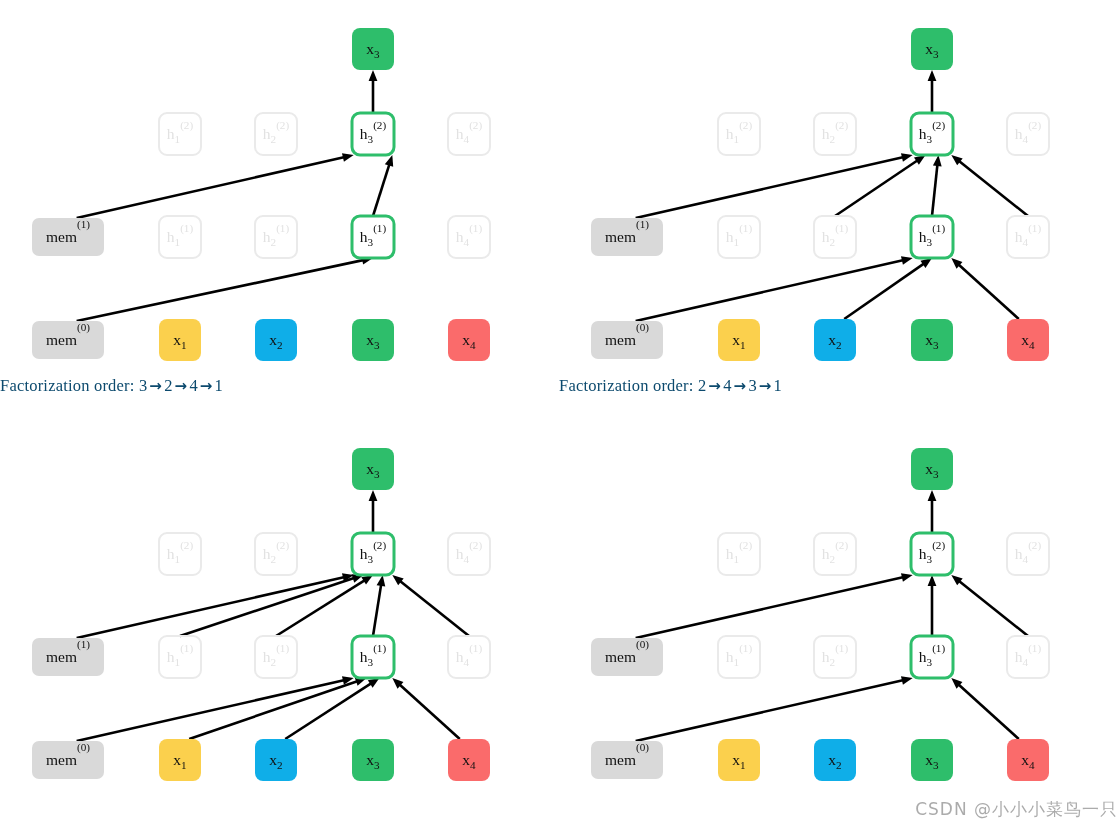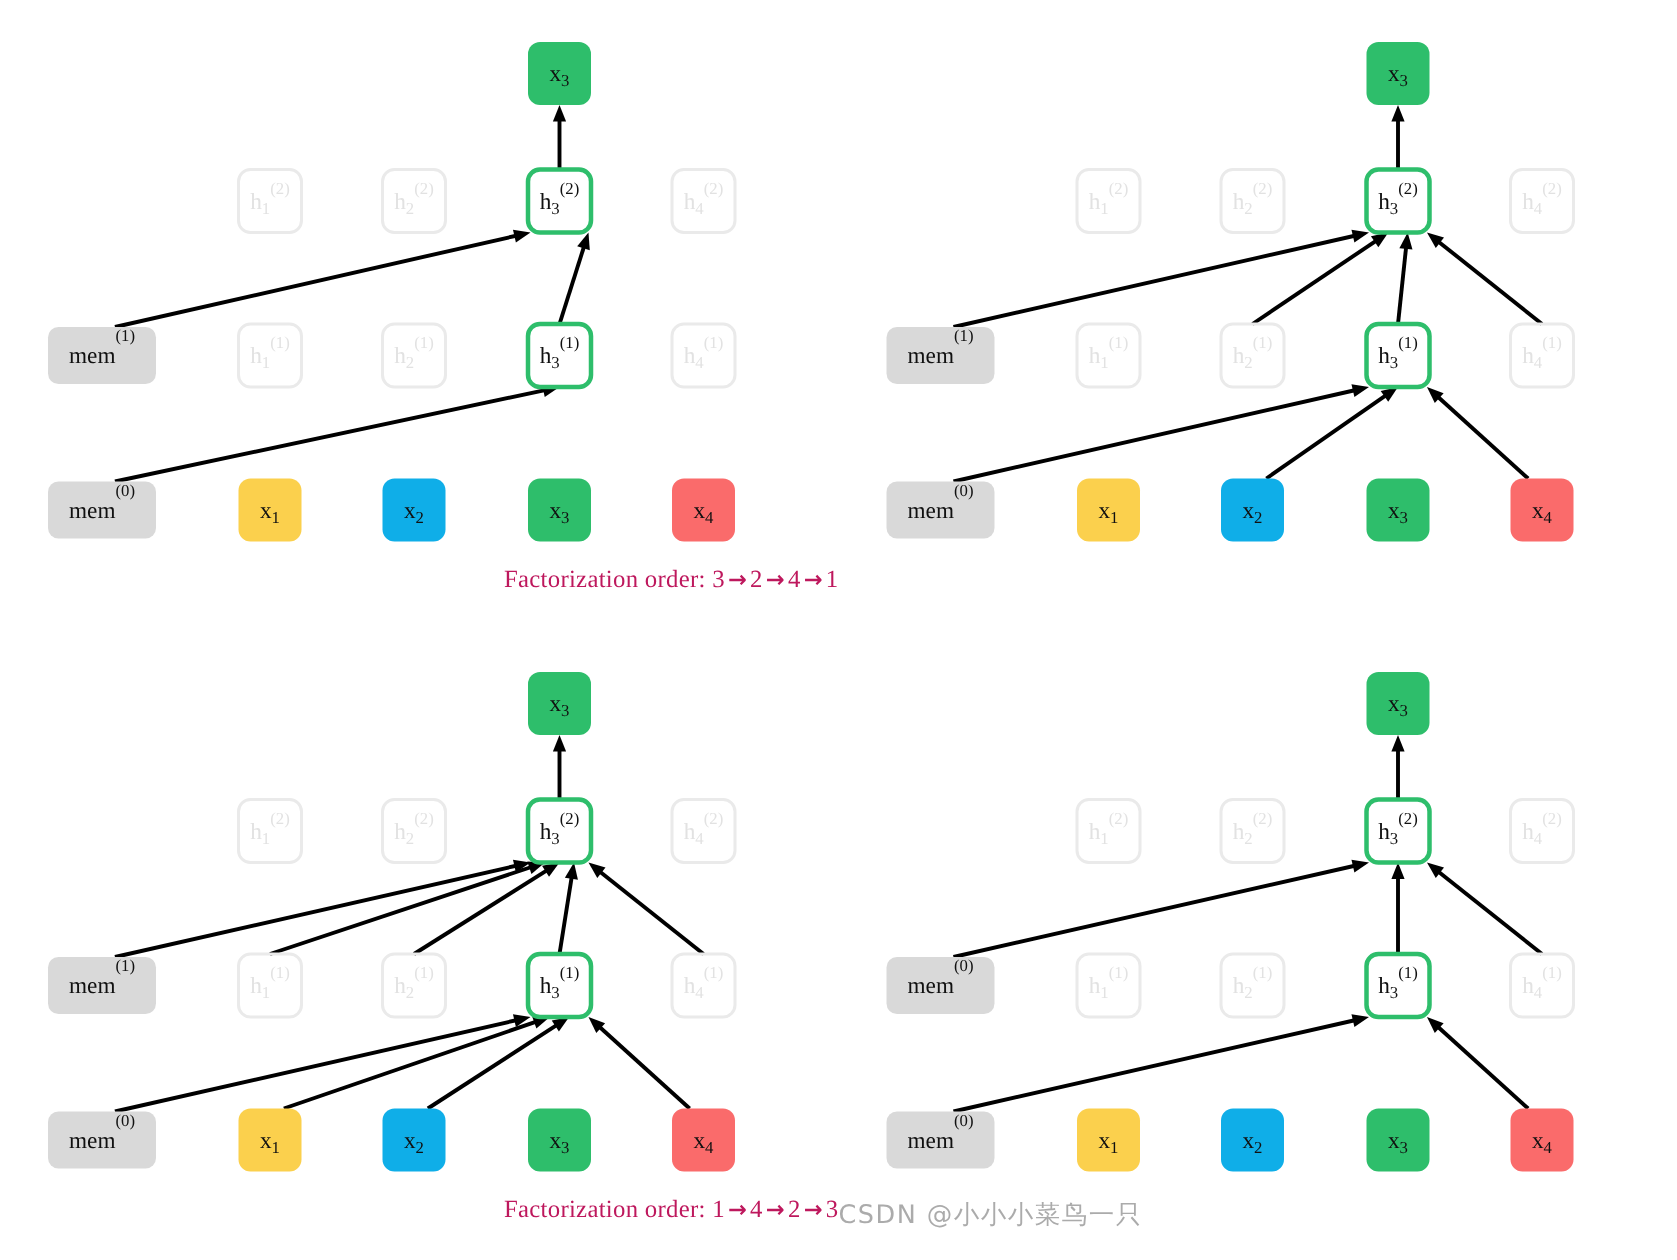--- a/index.html
+++ b/index.html
@@ -1,22 +1,22 @@
 <!DOCTYPE html>
 <html><head>
 <meta charset="utf-8">
 <style>
   html,body{margin:0;padding:0;background:#ffffff;}
   body{width:1118px;height:840px;font-family:"Liberation Serif",serif;color:#000;overflow:hidden;}
   #grid{display:grid;grid-template-columns:559px 559px;grid-template-rows:420px 420px;width:1118px;height:840px;}
   .panel{position:relative;width:559px;height:420px;}
   .panel svg{position:absolute;left:0;top:0;width:559px;height:420px;display:block;}
-  .caption{position:absolute;left:16px;right:0;top:376px;text-align:right;font-family:"Liberation Serif",serif;font-size:16.5px;letter-spacing:.2px;color:#be185d;}
+  .caption{position:absolute;left:0;right:0;top:376px;text-align:left;font-family:"Liberation Serif",serif;font-size:16.5px;letter-spacing:.2px;color:#0c4a6e;}
   .caption .arr{font-family:"DejaVu Sans",sans-serif;font-weight:bold;font-size:15px;padding:0 2px;}
-  .wm{position:absolute;left:0;right:0;top:378px;text-align:left;font-family:"DejaVu Sans",sans-serif;font-size:17px;color:rgba(120,120,120,.62);letter-spacing:1px;pointer-events:none;}
+  .wm{position:absolute;left:0;right:0;top:378px;text-align:right;font-family:"DejaVu Sans",sans-serif;font-size:17px;color:rgba(120,120,120,.62);letter-spacing:1px;pointer-events:none;}
 </style>
 </head>
 <body>
 
 <div id="grid">
     <div class="panel">
       <svg viewBox="0 0 559 420">
         <g>
           <line x1="76.64" y1="321" x2="364.19671229599095" y2="259.8713966977749" stroke="#000000" stroke-width="2.6" stroke-linecap="butt"></line>
           <polygon points="373 258 363.15533119178997 264.591092174796 361.32552108729897 255.98343308643157" fill="#000000"></polygon>
@@ -124,20 +124,21 @@
         <text x="180" y="135" text-anchor="middle" dominant-baseline="middle" fill="#E2E2E2" font-family="&quot;Liberation Serif&quot;, serif" font-size="15.5" transform="translate(0,0)"><tspan x="undefined">h</tspan><tspan dy="4.6499999999999995" font-size="11.16">1</tspan><tspan dy="-13.33" font-size="11.16">(2)</tspan></text>
         <rect x="255" y="113" width="42" height="42" rx="8" ry="8" fill="none" stroke="#EAEAEA" stroke-width="2"></rect>
         <text x="276" y="135" text-anchor="middle" dominant-baseline="middle" fill="#E2E2E2" font-family="&quot;Liberation Serif&quot;, serif" font-size="15.5" transform="translate(0,0)"><tspan x="undefined">h</tspan><tspan dy="4.6499999999999995" font-size="11.16">2</tspan><tspan dy="-13.33" font-size="11.16">(2)</tspan></text>
         <rect x="352" y="113" width="42" height="42" rx="8" ry="8" fill="#FFFFFF" stroke="#2EBE6B" stroke-width="3"></rect>
         <text x="373" y="135" text-anchor="middle" dominant-baseline="middle" fill="#111" font-family="&quot;Liberation Serif&quot;, serif" font-size="15.5" transform="translate(0,0)"><tspan x="undefined">h</tspan><tspan dy="4.6499999999999995" font-size="11.16">3</tspan><tspan dy="-13.33" font-size="11.16">(2)</tspan></text>
         <rect x="448" y="113" width="42" height="42" rx="8" ry="8" fill="none" stroke="#EAEAEA" stroke-width="2"></rect>
         <text x="469" y="135" text-anchor="middle" dominant-baseline="middle" fill="#E2E2E2" font-family="&quot;Liberation Serif&quot;, serif" font-size="15.5" transform="translate(0,0)"><tspan x="undefined">h</tspan><tspan dy="4.6499999999999995" font-size="11.16">4</tspan><tspan dy="-13.33" font-size="11.16">(2)</tspan></text>
         <rect x="352" y="28" width="42" height="42" rx="8" ry="8" fill="#2EBE6B" stroke="none" stroke-width="0"></rect>
         <text x="373" y="50" text-anchor="middle" dominant-baseline="middle" fill="#111" font-family="&quot;Liberation Serif&quot;, serif" font-size="15.5"><tspan x="undefined">x</tspan><tspan dy="4.6499999999999995" font-size="11.16">3</tspan></text>
       </svg>
+      <div class="caption"><span>Factorization order:</span> <span>2</span><span class="arr">→</span><span>4</span><span class="arr">→</span><span>3</span><span class="arr">→</span><span>1</span></div>
     </div>
     <div class="panel">
       <svg viewBox="0 0 559 420">
         <g>
           <line x1="76.64" y1="321" x2="344.90405330566904" y2="259.99568525029906" stroke="#000000" stroke-width="2.6" stroke-linecap="butt"></line>
           <polygon points="353.68 258 343.9295112737417 264.7296336898162 341.9781745845604 256.14870803313704" fill="#000000"></polygon>
         </g>
         <g>
           <line x1="189.24" y1="319" x2="358.04950324890547" y2="260.9277030330294" stroke="#000000" stroke-width="2.6" stroke-linecap="butt"></line>
           <polygon points="366.56 258 357.58960323147664 265.73899100757103 354.7269602658479 257.41761640650077" fill="#000000"></polygon>
@@ -198,21 +199,20 @@
         <text x="180" y="135" text-anchor="middle" dominant-baseline="middle" fill="#E2E2E2" font-family="&quot;Liberation Serif&quot;, serif" font-size="15.5" transform="translate(0,0)"><tspan x="undefined">h</tspan><tspan dy="4.6499999999999995" font-size="11.16">1</tspan><tspan dy="-13.33" font-size="11.16">(2)</tspan></text>
         <rect x="255" y="113" width="42" height="42" rx="8" ry="8" fill="none" stroke="#EAEAEA" stroke-width="2"></rect>
         <text x="276" y="135" text-anchor="middle" dominant-baseline="middle" fill="#E2E2E2" font-family="&quot;Liberation Serif&quot;, serif" font-size="15.5" transform="translate(0,0)"><tspan x="undefined">h</tspan><tspan dy="4.6499999999999995" font-size="11.16">2</tspan><tspan dy="-13.33" font-size="11.16">(2)</tspan></text>
         <rect x="352" y="113" width="42" height="42" rx="8" ry="8" fill="#FFFFFF" stroke="#2EBE6B" stroke-width="3"></rect>
         <text x="373" y="135" text-anchor="middle" dominant-baseline="middle" fill="#111" font-family="&quot;Liberation Serif&quot;, serif" font-size="15.5" transform="translate(0,0)"><tspan x="undefined">h</tspan><tspan dy="4.6499999999999995" font-size="11.16">3</tspan><tspan dy="-13.33" font-size="11.16">(2)</tspan></text>
         <rect x="448" y="113" width="42" height="42" rx="8" ry="8" fill="none" stroke="#EAEAEA" stroke-width="2"></rect>
         <text x="469" y="135" text-anchor="middle" dominant-baseline="middle" fill="#E2E2E2" font-family="&quot;Liberation Serif&quot;, serif" font-size="15.5" transform="translate(0,0)"><tspan x="undefined">h</tspan><tspan dy="4.6499999999999995" font-size="11.16">4</tspan><tspan dy="-13.33" font-size="11.16">(2)</tspan></text>
         <rect x="352" y="28" width="42" height="42" rx="8" ry="8" fill="#2EBE6B" stroke="none" stroke-width="0"></rect>
         <text x="373" y="50" text-anchor="middle" dominant-baseline="middle" fill="#111" font-family="&quot;Liberation Serif&quot;, serif" font-size="15.5"><tspan x="undefined">x</tspan><tspan dy="4.6499999999999995" font-size="11.16">3</tspan></text>
       </svg>
-      <div class="caption"><span>Factorization order:</span> <span>1</span><span class="arr">→</span><span>4</span><span class="arr">→</span><span>2</span><span class="arr">→</span><span>3</span></div>
     </div>
     <div class="panel">
       <svg viewBox="0 0 559 420">
         <g>
           <line x1="76.64" y1="321" x2="344.90405330566904" y2="259.99568525029906" stroke="#000000" stroke-width="2.6" stroke-linecap="butt"></line>
           <polygon points="353.68 258 343.9295112737417 264.7296336898162 341.9781745845604 256.14870803313704" fill="#000000"></polygon>
         </g>
         <g>
           <line x1="459.76" y1="319" x2="398.9946660465406" y2="264.0372869044926" stroke="#000000" stroke-width="2.6" stroke-linecap="butt"></line>
           <polygon points="392.32 258 403.4294876546349 262.1157361494044 397.5263626813533 268.64207628379967" fill="#000000"></polygon>

